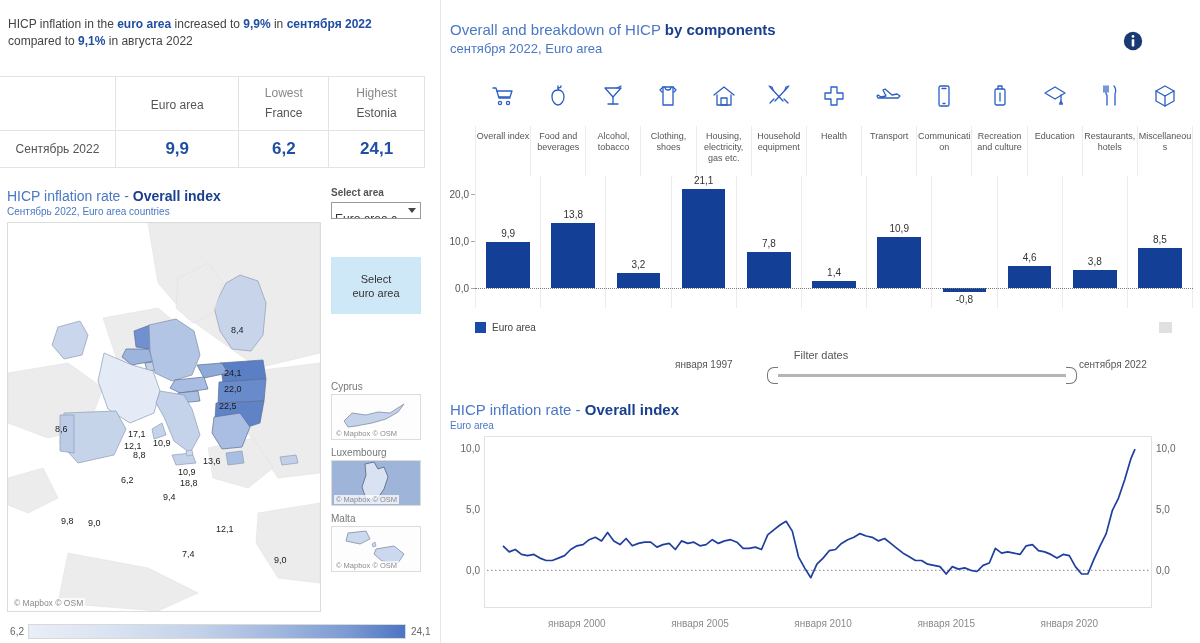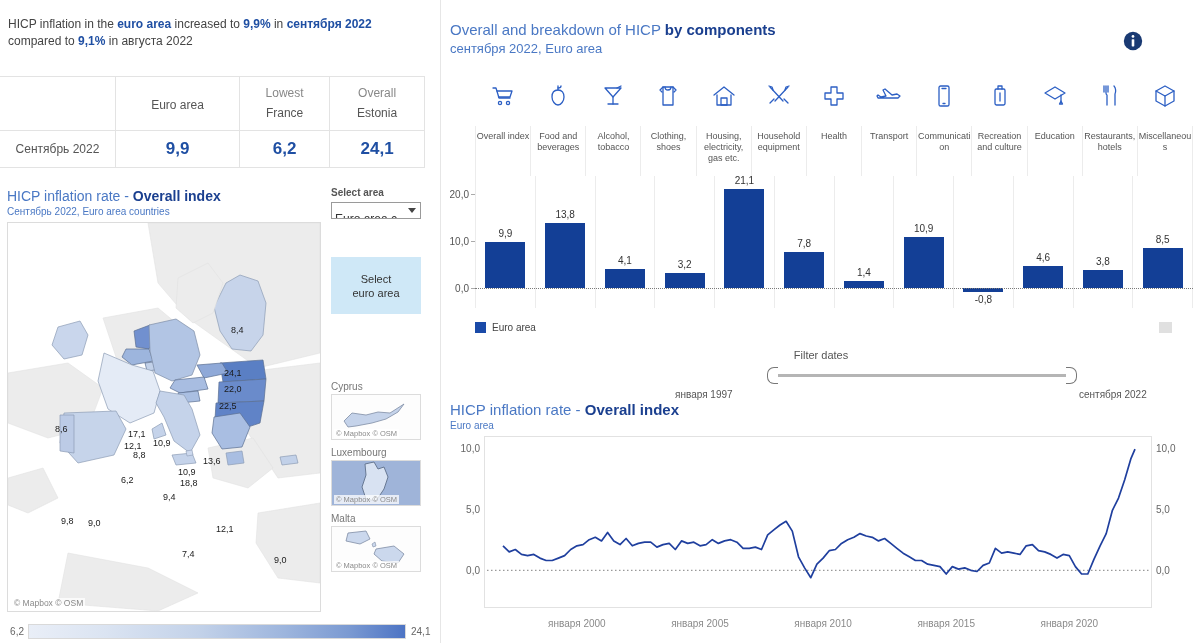--- a/index.html
+++ b/index.html
@@ -109,21 +109,21 @@
   .resize-handle{position:absolute;left:717px;top:322px;width:13px;height:11px;background:#e0e0e0;}
 
   
   .filter-title{position:absolute;left:0;top:349px;width:758px;text-align:center;
                 font-size:11px;color:#555;}
   .slider-wrap{position:absolute;left:330px;top:367px;width:300px;height:18px;}
   .slider-track{position:absolute;left:0;top:7px;width:300px;height:3px;background:#b5b5b5;}
   .knob{position:absolute;top:0;width:11px;height:17px;border:1px solid #777;background:#fff;box-sizing:border-box;}
   .knob.l{left:-5px;border-radius:7px 0 0 7px;border-right:none;}
   .knob.r{left:294px;border-radius:0 7px 7px 0;border-left:none;}
-  .slider-lbl{position:absolute;top:389px;font-size:10px;color:#555;}
+  .slider-lbl{position:absolute;top:359px;font-size:10px;color:#555;}
   .slider-lbl.l{left:233px;}
   .slider-lbl.r{left:637px;}
 
   
   .line-title{position:absolute;left:8px;top:401px;font-size:15px;color:#4a78c4;}
   .line-title b{color:#1a3f8f;font-weight:bold;}
   .line-sub{position:absolute;left:8px;top:420px;font-size:10px;color:#4a78c4;}
   .line-plot{position:absolute;left:42px;top:436px;width:668px;height:172px;
              border:1px solid #e2e2e2;box-sizing:border-box;background:#fff;}
   .line-plot svg{position:absolute;left:0;top:0;}
@@ -150,21 +150,21 @@
         <td class="c0 chead"></td>
         <td class="chead">
           <span class="sub"></span>
           <span class="nm">Euro area</span>
         </td>
         <td class="chead">
           <span class="sub">Lowest</span>
           <span class="nm">France</span>
         </td>
         <td class="chead">
-          <span class="sub">Overall</span>
+          <span class="sub">Highest</span>
           <span class="nm">Estonia</span>
         </td>
       </tr>
       <tr>
         <td class="c0 rowlbl">Сентябрь 2022</td>
         <td class="val">9,9</td>
         <td class="val">6,2</td>
         <td class="val">24,1</td>
       </tr>
     </tbody>
@@ -474,24 +474,20 @@
       <div class="bar-cols" id="bar-cols">
           <div class="bar-col">
             <div class="bar-rect" style="background: rgb(19, 63, 150); top: 65.6789px; height: 46.3211px;"></div>
             <div class="bar-val" style="top: 51.6789px;">9,9</div>
           </div>
           <div class="bar-col">
             <div class="bar-rect" style="background: rgb(19, 63, 150); top: 47.4312px; height: 64.5688px;"></div>
             <div class="bar-val" style="top: 33.4312px;">13,8</div>
           </div>
           <div class="bar-col">
-            <div class="bar-rect" style="background: rgb(19, 63, 150); top: 92.8165px; height: 19.1835px;"></div>
-            <div class="bar-val" style="top: 78.8165px;">4,1</div>
-          </div>
-          <div class="bar-col">
             <div class="bar-rect" style="background: rgb(19, 63, 150); top: 97.0275px; height: 14.9725px;"></div>
             <div class="bar-val" style="top: 83.0275px;">3,2</div>
           </div>
           <div class="bar-col">
             <div class="bar-rect" style="background: rgb(19, 63, 150); top: 13.2752px; height: 98.7248px;"></div>
             <div class="bar-val" style="top: -0.724771px;">21,1</div>
           </div>
           <div class="bar-col">
             <div class="bar-rect" style="background: rgb(19, 63, 150); top: 75.5046px; height: 36.4954px;"></div>
             <div class="bar-val" style="top: 61.5046px;">7,8</div>

